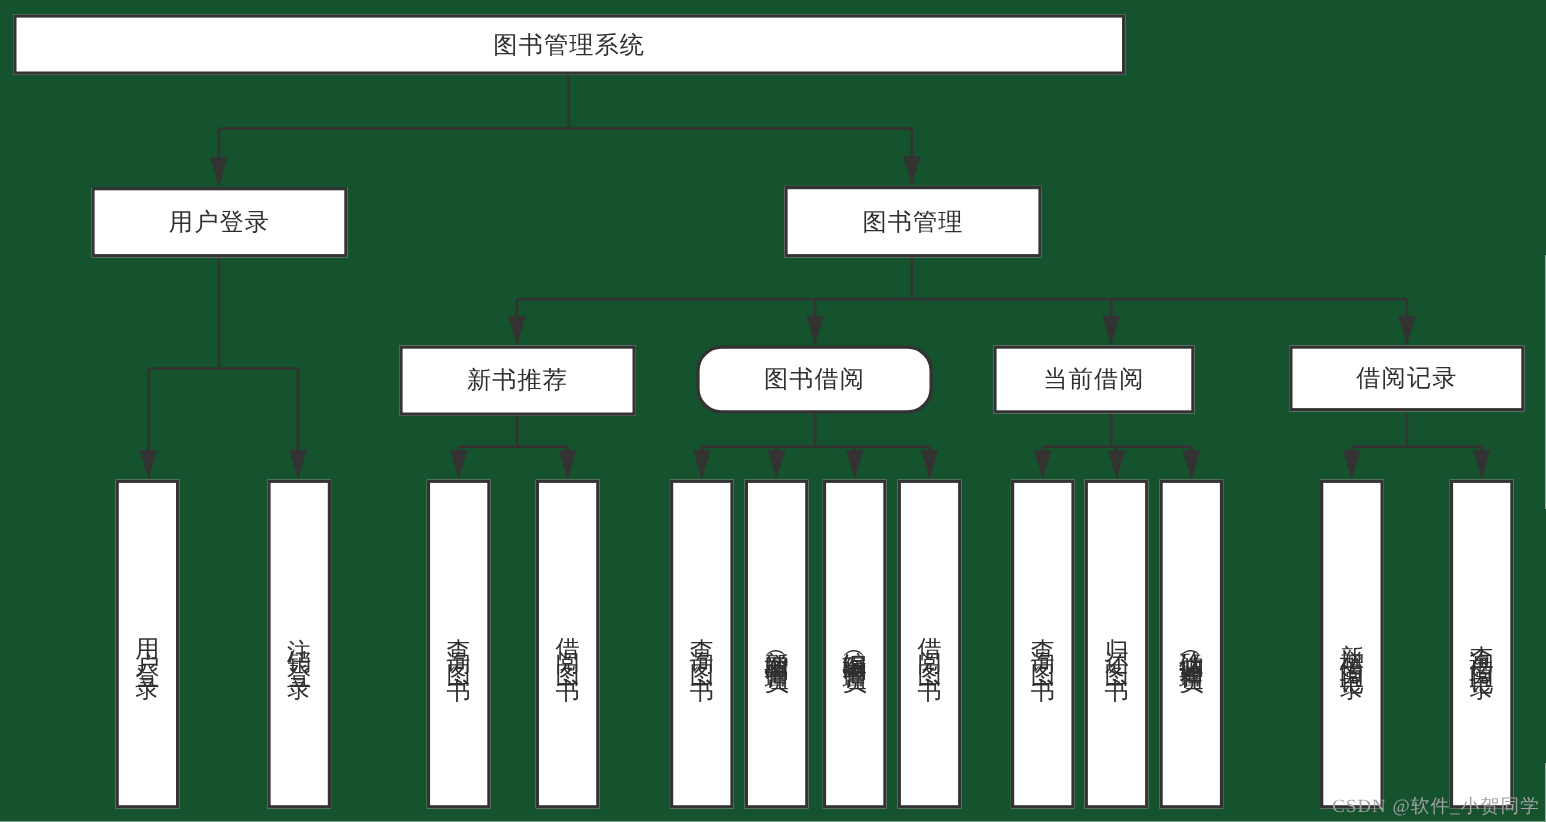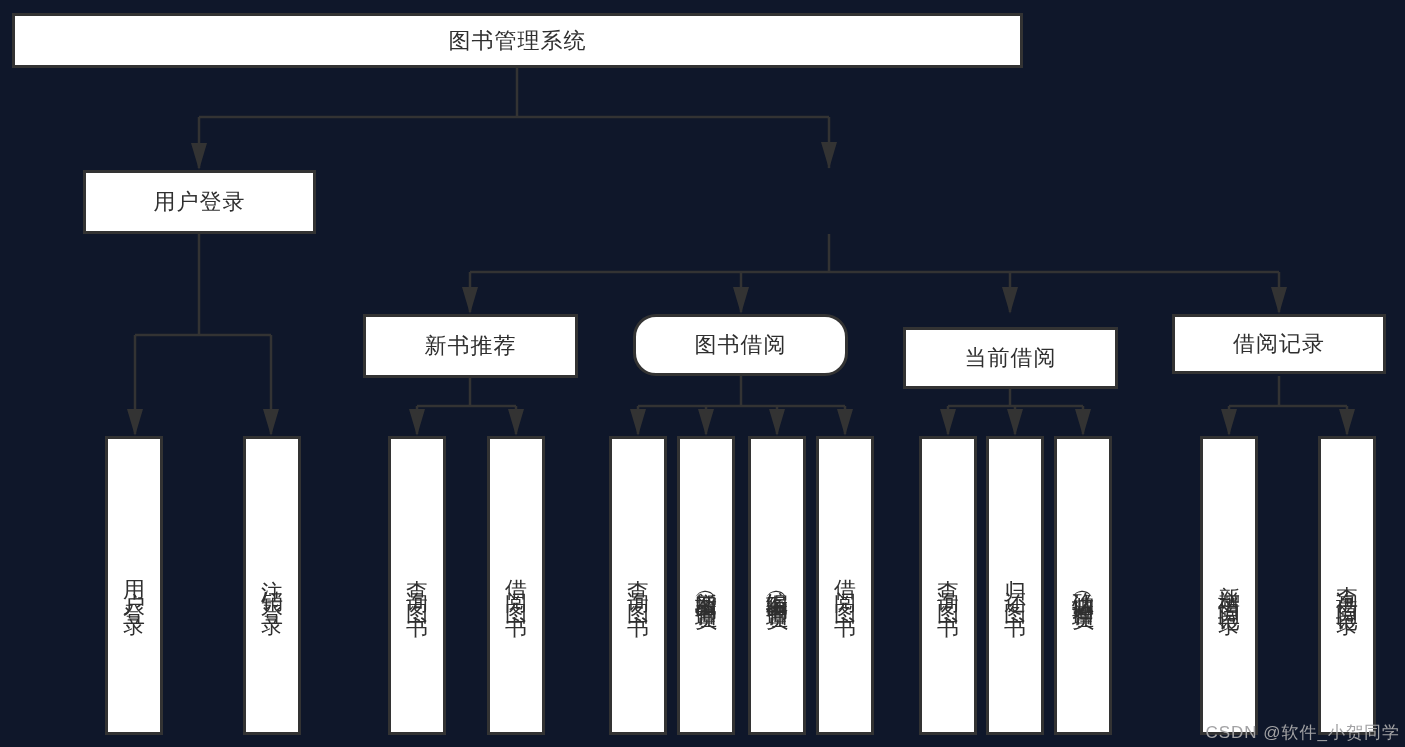--- a/index.html
+++ b/index.html
@@ -1,22 +1,22 @@
 <!DOCTYPE html>
 <html><head>
 <meta charset="utf-8">
 <style>
   html, body { margin: 0; padding: 0; background: #ffffff; }
   .canvas {
     position: relative;
     width: 1405px;
     height: 747px;
-    background: #0f172a;
+    background: #14532d;
     overflow: hidden;
-    font-family: Liberation Sans, sans-serif;
+    font-family: Liberation Serif, serif;
     color: #2f2f2f;
   }
   .wires {
     position: absolute;
     left: 0; top: 0;
     width: 1405px; height: 747px;
     pointer-events: none;
   }
   .box {
     position: absolute;
@@ -32,21 +32,21 @@
     white-space: nowrap;
   }
   
   .n-root { left: 12px; top: 13px; width: 1011px; height: 55px; }
   
   .n-user-login { left: 83px;  top: 170px; width: 233px; height: 64px; }
   .n-book-mgmt  { left: 713px; top: 169px; width: 234px; height: 65px; }
   
   .n-new-book    { left: 363px;  top: 314px; width: 215px; height: 64px; }
   .n-book-borrow { left: 633px;  top: 314px; width: 215px; height: 62px; border-radius: 23px; }
-  .n-cur-borrow  { left: 903px;  top: 314px; width: 215px; height: 62px; margin-top: 13px; }
+  .n-cur-borrow  { left: 903px;  top: 314px; width: 183px; height: 62px; }
   .n-borrow-rec  { left: 1172px; top: 314px; width: 214px; height: 60px; }
   
   .leaf {
     top: 436px;
     width: 58px;
     height: 299px;
     writing-mode: vertical-rl;
     text-orientation: mixed;
     letter-spacing: 12px;
     font-size: 22px;
@@ -114,20 +114,21 @@
              M940 409 L956 409 L948 436 Z
              M1007 409 L1023 409 L1015 436 Z
              M1075 409 L1091 409 L1083 436 Z
              M1221 409 L1237 409 L1229 436 Z
              M1339 409 L1355 409 L1347 436 Z"></path>
   </svg>
 
   <div class="box n-root">图书管理系统</div>
 
   <div class="box n-user-login">用户登录</div>
+  <div class="box n-book-mgmt">图书管理</div>
 
   <div class="box n-new-book">新书推荐</div>
   <div class="box n-book-borrow">图书借阅</div>
   <div class="box n-cur-borrow">当前借阅</div>
   <div class="box n-borrow-rec">借阅记录</div>
 
   <div class="box leaf lf1">用户登录</div>
   <div class="box leaf lf2">注销登录</div>
   <div class="box leaf lf3">查询图书</div>
   <div class="box leaf lf4">借阅图书</div>

